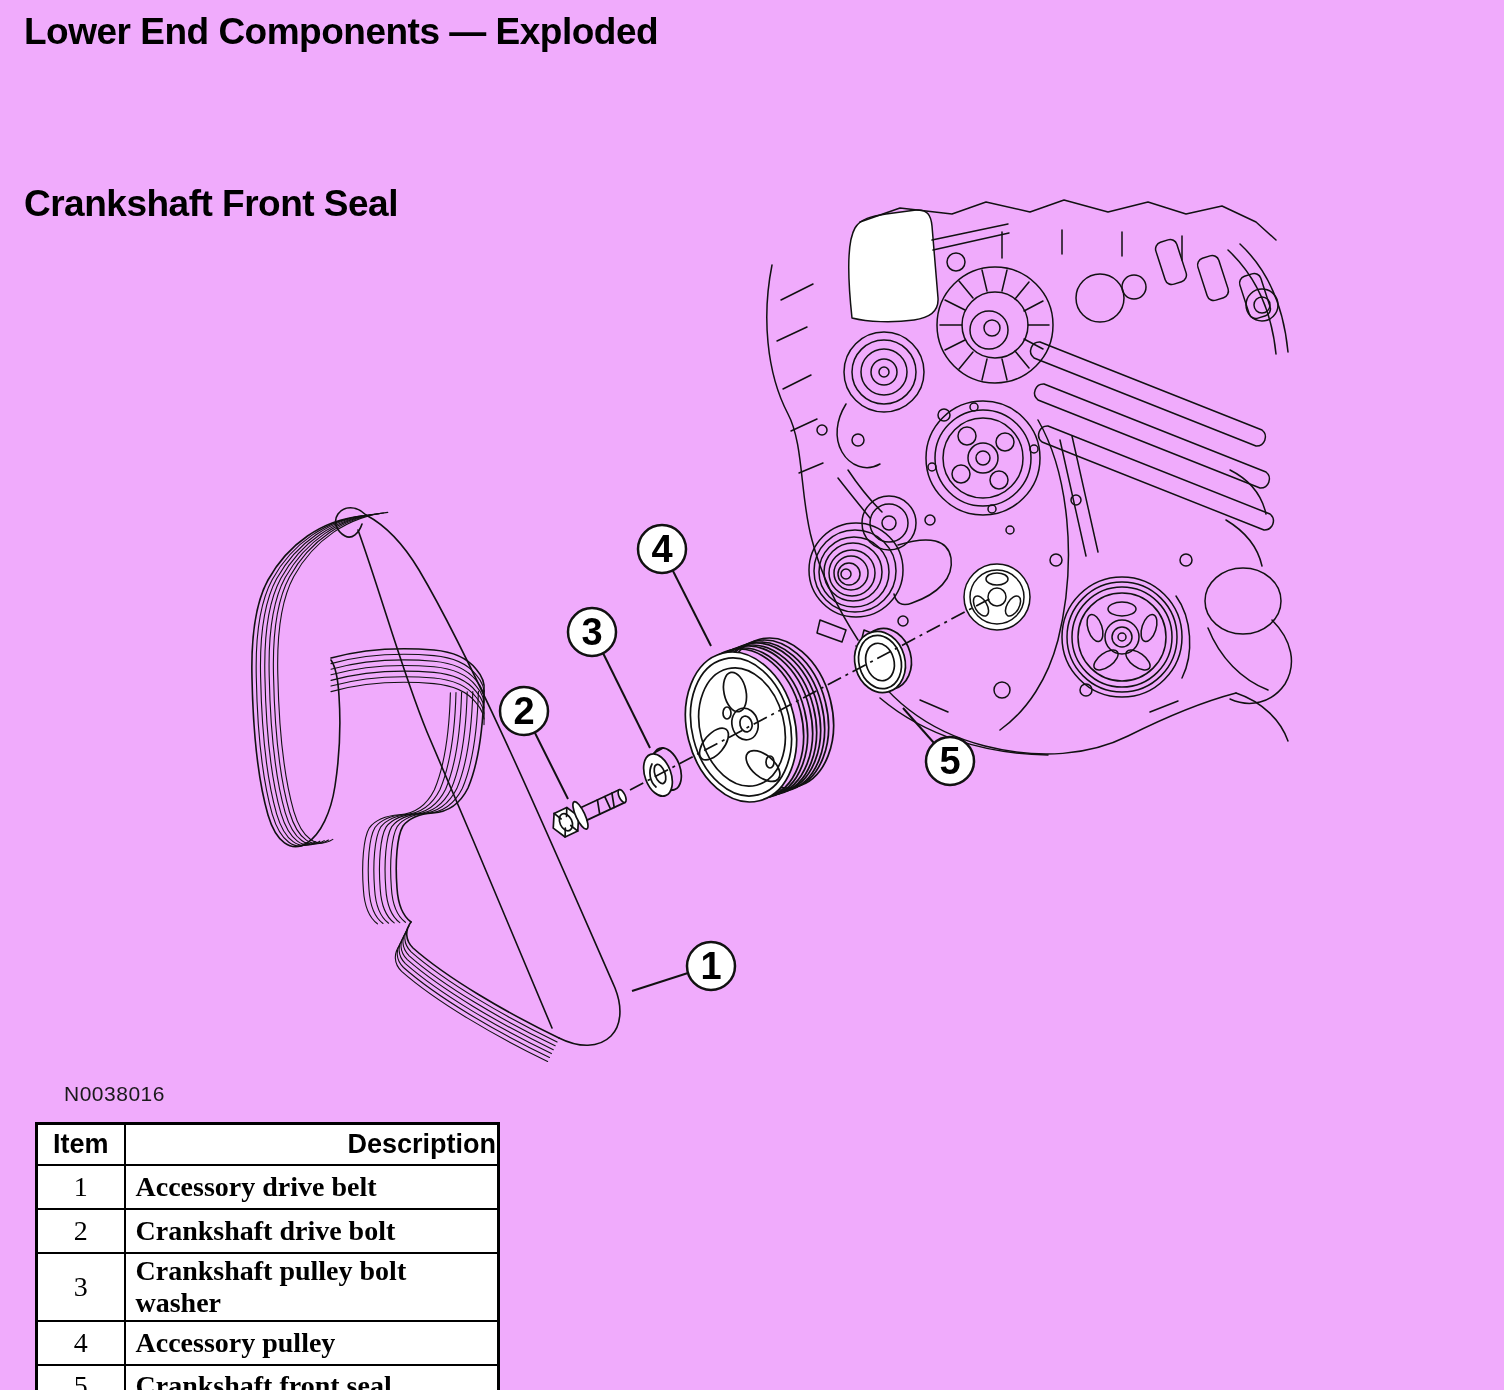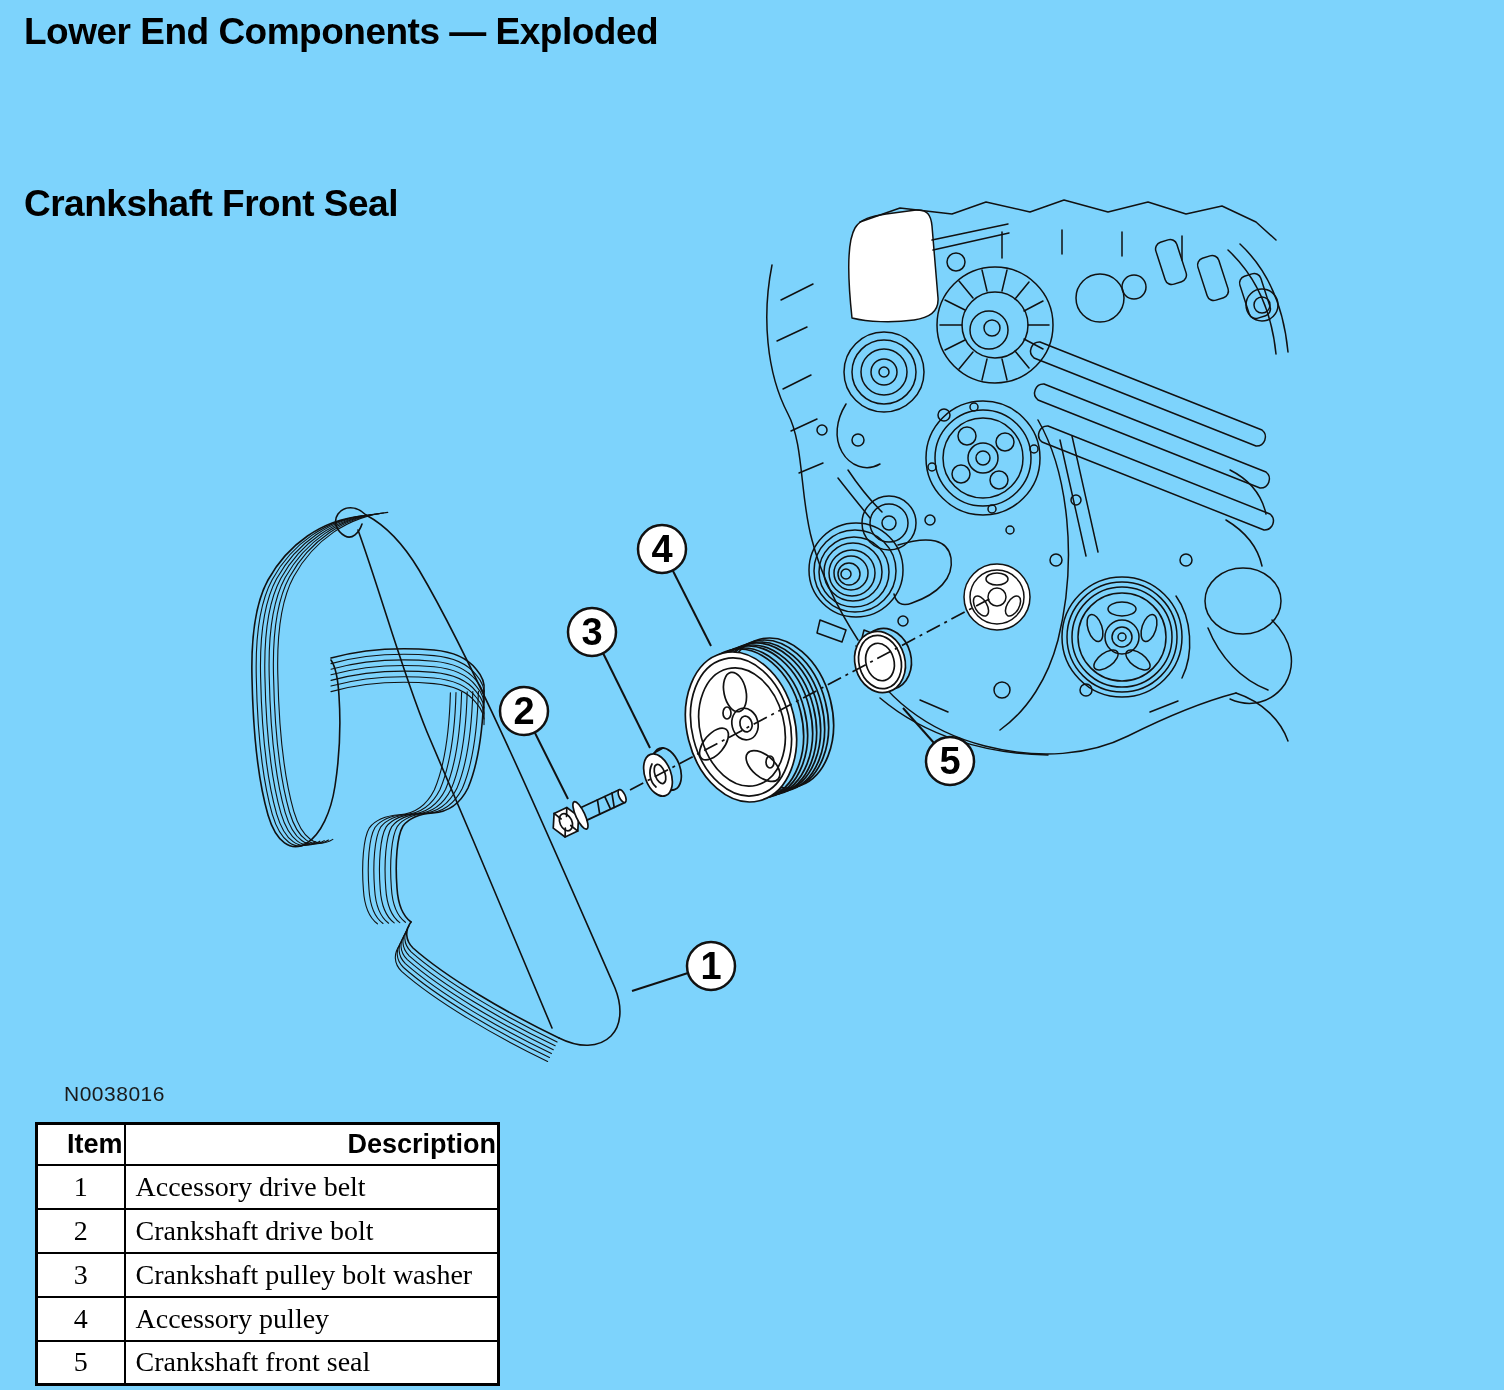--- a/index.html
+++ b/index.html
@@ -1,30 +1,30 @@
 <!DOCTYPE html>
 <html><head>
 <meta charset="utf-8">
 <style>
   html,body{margin:0;padding:0;background:#fff;}
-  .page{position:relative;width:1504px;height:1390px;background:#7dd3fc;overflow:hidden;
+  .page{position:relative;width:1504px;height:1390px;background:#f0abfc;overflow:hidden;
         font-family:"Liberation Sans",sans-serif;color:#000;}
   .title{position:absolute;left:24px;top:10px;font-weight:bold;font-size:37px;line-height:43px;
          letter-spacing:-0.5px;white-space:pre;}
   .diagram-svg{position:absolute;left:0;top:0;}
   .figure-id{position:absolute;left:64px;top:1042px;font-size:21px;color:#1a1a1a;letter-spacing:0.5px;margin-top:40px;}
   table.parts{position:absolute;left:35px;top:1122px;border-collapse:collapse;background:#fff;
               border:3px solid #000;}
   table.parts th,table.parts td{border:2px solid #000;box-sizing:border-box;}
   table.parts th{font-family:"Liberation Sans",sans-serif;font-weight:bold;font-size:27px;height:41px;}
-  th.c-item{width:88px;text-align:right;}
+  th.c-item{width:88px;text-align:center;}
   th.c-desc{width:374px;text-align:right;padding-left:10px;}
   table.parts td{font-family:"Liberation Serif",serif;font-size:28px;height:44px;}
   td.c-item{text-align:center;}
-  td.c-desc{text-align:left;padding-left:10px;}
+  td.c-desc{text-align:left;padding-left:10px;font-weight:bold;}
   .callout-num{font-family:"Liberation Sans",sans-serif;font-weight:bold;font-size:38px;}
 </style>
 </head>
 <body>
 
 <div class="page">
 
   <div class="title"><span>Lower End Components — Exploded</span><br>
 <br>
 <span>Crankshaft Front Seal</span></div>

